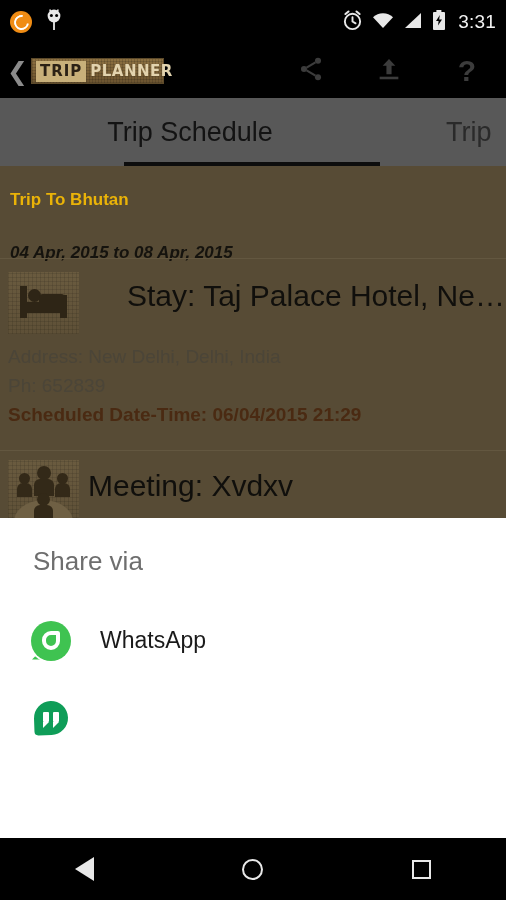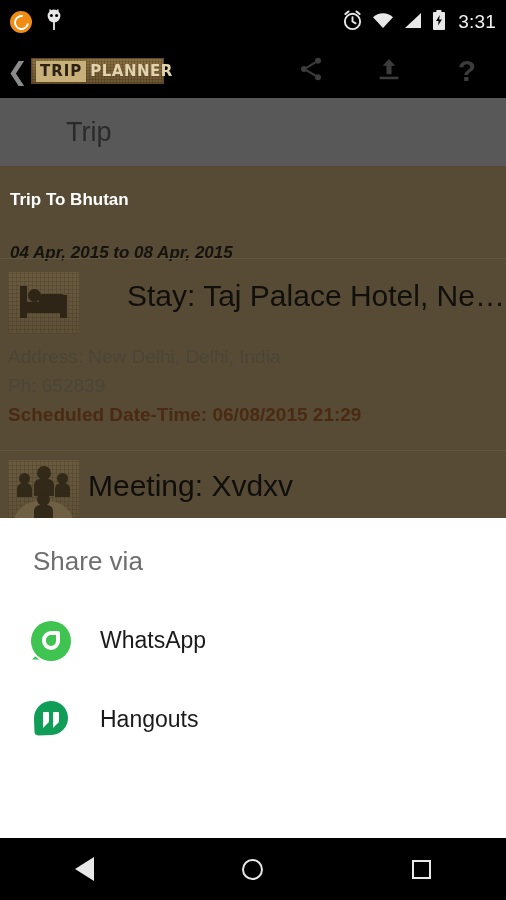--- a/index.html
+++ b/index.html
@@ -80,21 +80,21 @@
   }
   .tab-2 { width: 126px; justify-content: flex-start; padding-left: 66px; color: #2a2a2a; }
 
   
   .content {
     position: absolute; top: 166px; left: 0; width: 506px; height: 352px;
     background: #574b35; overflow: hidden;
   }
   .trip-title {
     position: absolute; left: 10px; top: 24px;
-    font-size: 17px; font-weight: bold; color: #ffffff;
+    font-size: 17px; font-weight: bold; color: #eab308;
   }
   .trip-dates {
     position: absolute; left: 10px; top: 48px;
     font-size: 17px; font-weight: bold; font-style: italic; color: #15130e; margin-top: 29px;
   }
   .divider {
     position: absolute; left: 0; right: 0; height: 1px; background: #635740;
   }
   .item { position: absolute; left: 0; right: 0; }
   .thumb {
@@ -288,20 +288,23 @@
           </svg>
         </span>
       </div>
       <div class="ab-btn">
         <span class="help-glyph">?</span>
       </div>
     </div>
   </div>
 
   <div class="tabbar">
+    <div class="tab tab-1">
+      <span>Trip Schedule</span>
+    </div>
     <div class="tab tab-2">
       <span>Trip</span>
     </div>
   </div>
 
   <div class="content">
     <div class="trip-title">Trip To Bhutan</div>
     <div class="trip-dates">04 Apr, 2015 to 08 Apr, 2015</div>
 
     <div class="divider" style="top:92px;"></div>
@@ -312,21 +315,21 @@
           <div class="leg-l"></div>
             <div class="leg-r"></div>
           <div class="mattress"></div>
             <div class="pillow-head"></div>
             <div class="body"></div>
         </div>
       </div>
       <div class="item-title" style="top:113px;margin-left:39px;">Stay: Taj Palace Hotel, Ne…</div>
       <div class="item-line" style="top:180px;">Address: New Delhi, Delhi, India</div>
       <div class="item-line" style="top:209px;">Ph: 652839</div>
-      <div class="item-sched" style="top:238px;">Scheduled Date-Time: 06/08/2015 21:29</div>
+      <div class="item-sched" style="top:238px;">Scheduled Date-Time: 06/04/2015 21:29</div>
     </div>
 
     <div class="divider" style="top:284px;"></div>
 
     <div class="item">
       <div class="thumb" style="top:294px;">
         <div class="meet">
           <div class="h" style="left:29px; top:6px; width:14px; height:14px;"></div>
           <div class="p" style="left:26px; top:19px; width:20px; height:17px;"></div>
           <div class="h" style="left:11px; top:13px; width:11px; height:11px;"></div>
@@ -353,21 +356,20 @@
       </span>
       <span class="share-label">WhatsApp</span>
     </div>
 
     <div class="share-row" style="top:162px;">
       <span class="share-icon">
         <span class="hg-bg"></span>
         <span class="hg-q1"></span>
         <span class="hg-q2"></span>
       </span>
-      <span class="share-label">Hangouts</span>
     </div>
 
   </div>
 
   <div class="navbar">
     <div class="nav-btn">
       <span class="nav-back"></span>
     </div>
     <div class="nav-btn">
       <span class="nav-home"></span>

